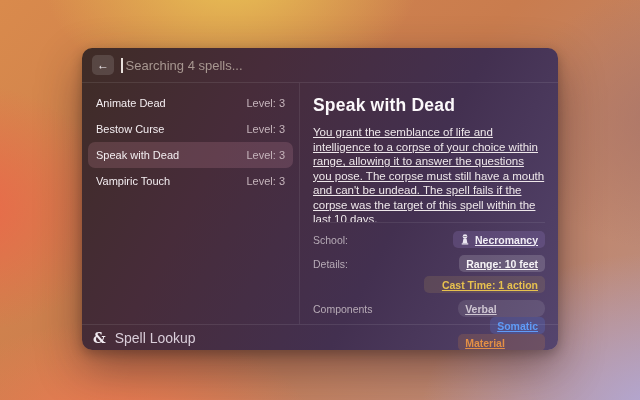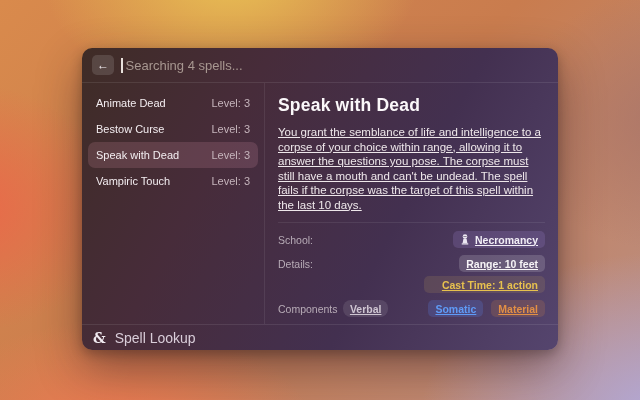--- a/index.html
+++ b/index.html
@@ -24,36 +24,36 @@
   .topbar{height:34px;display:flex;align-items:center;padding:0 10px;gap:7px;
     border-bottom:1px solid rgba(255,255,255,0.09);}
   .back{width:22px;height:20px;border:none;border-radius:5px;flex:0 0 auto;
     background:rgba(255,255,255,0.13);color:#f3eef1;font-size:12px;line-height:1;
     display:flex;align-items:center;justify-content:center;cursor:pointer;padding:0;}
   .caret{width:1.5px;height:15px;background:#e9e1dc;flex:0 0 auto;}
   .searchinput{flex:1;background:transparent;border:none;outline:none;
     font-family:"Liberation Sans",sans-serif;font-size:13px;color:#f1ebe7;padding:0;margin-left:-4px;}
   .searchinput::placeholder{color:#a79790;opacity:1;}
   .mainrow{display:flex;height:241px;}
-  .sidebar{width:183px;flex:0 0 auto;border-right:1px solid rgba(255,255,255,0.08);
+  .sidebar{width:218px;flex:0 0 auto;border-right:1px solid rgba(255,255,255,0.08);
     padding:7px 6px;box-sizing:border-box;}
   .lrow{height:26px;display:flex;align-items:center;justify-content:space-between;
     padding:0 8px;border-radius:7px;font-size:11px;cursor:pointer;}
   .lrow .nm{color:#f3edf0;}
   .lrow .lvl{color:#c6b5bc;}
   .lrow.sel{background:rgba(240,170,185,0.16);}
   .detail{flex:1;padding:5px 13px 0;box-sizing:border-box;min-width:0;}
   .dbody{height:134px;overflow:hidden;}
   .dbody h1{font-size:17.5px;font-weight:700;color:#fbf8fa;margin:7px 0 9px;letter-spacing:0.2px;}
   .dbody p{font-size:11.5px;line-height:14.5px;color:#eee7ea;margin:0 0 9px;text-decoration:underline;}
   .meta{border-top:1px solid rgba(255,255,255,0.08);padding-top:8px;}
   .mrow{display:flex;align-items:flex-start;justify-content:space-between;margin-bottom:7px;}
   .mlabel{font-size:10.5px;color:#b7abb6;padding-top:3px;}
   .badges{display:flex;flex-direction:column;align-items:flex-end;gap:4px;}
-  .badgeline{display:flex;gap:8px;}
+  .badgeline{display:flex;gap:0;flex-direction:column;}
   .badge{font-size:10.5px;font-weight:700;padding:2.5px 7px;border-radius:5px;white-space:nowrap;text-decoration:underline;}
   .badge.plain{background:rgba(255,255,255,0.16);color:#f7f4f7;}
   .badge.blue{background:rgba(125,125,255,0.16);color:#8b8df2;}
   .badge.gold{background:rgba(235,195,90,0.13);color:#e7c14e;padding-left:18px;}
   .badge.muted{background:rgba(255,255,255,0.10);color:#cfc6d2;border-radius:8px;}
   .badge.bluebright{background:rgba(95,140,255,0.20);color:#5f9bf7;margin-left:32px;}
   .badge.orange{background:rgba(240,150,60,0.16);color:#e28f45;}
   .badge.school{background:rgba(175,150,235,0.18);color:#f2eef6;display:flex;align-items:center;gap:5px;}
   .badge.school svg{display:block;}
   .footer{height:25px;border-top:1px solid rgba(255,255,255,0.09);

